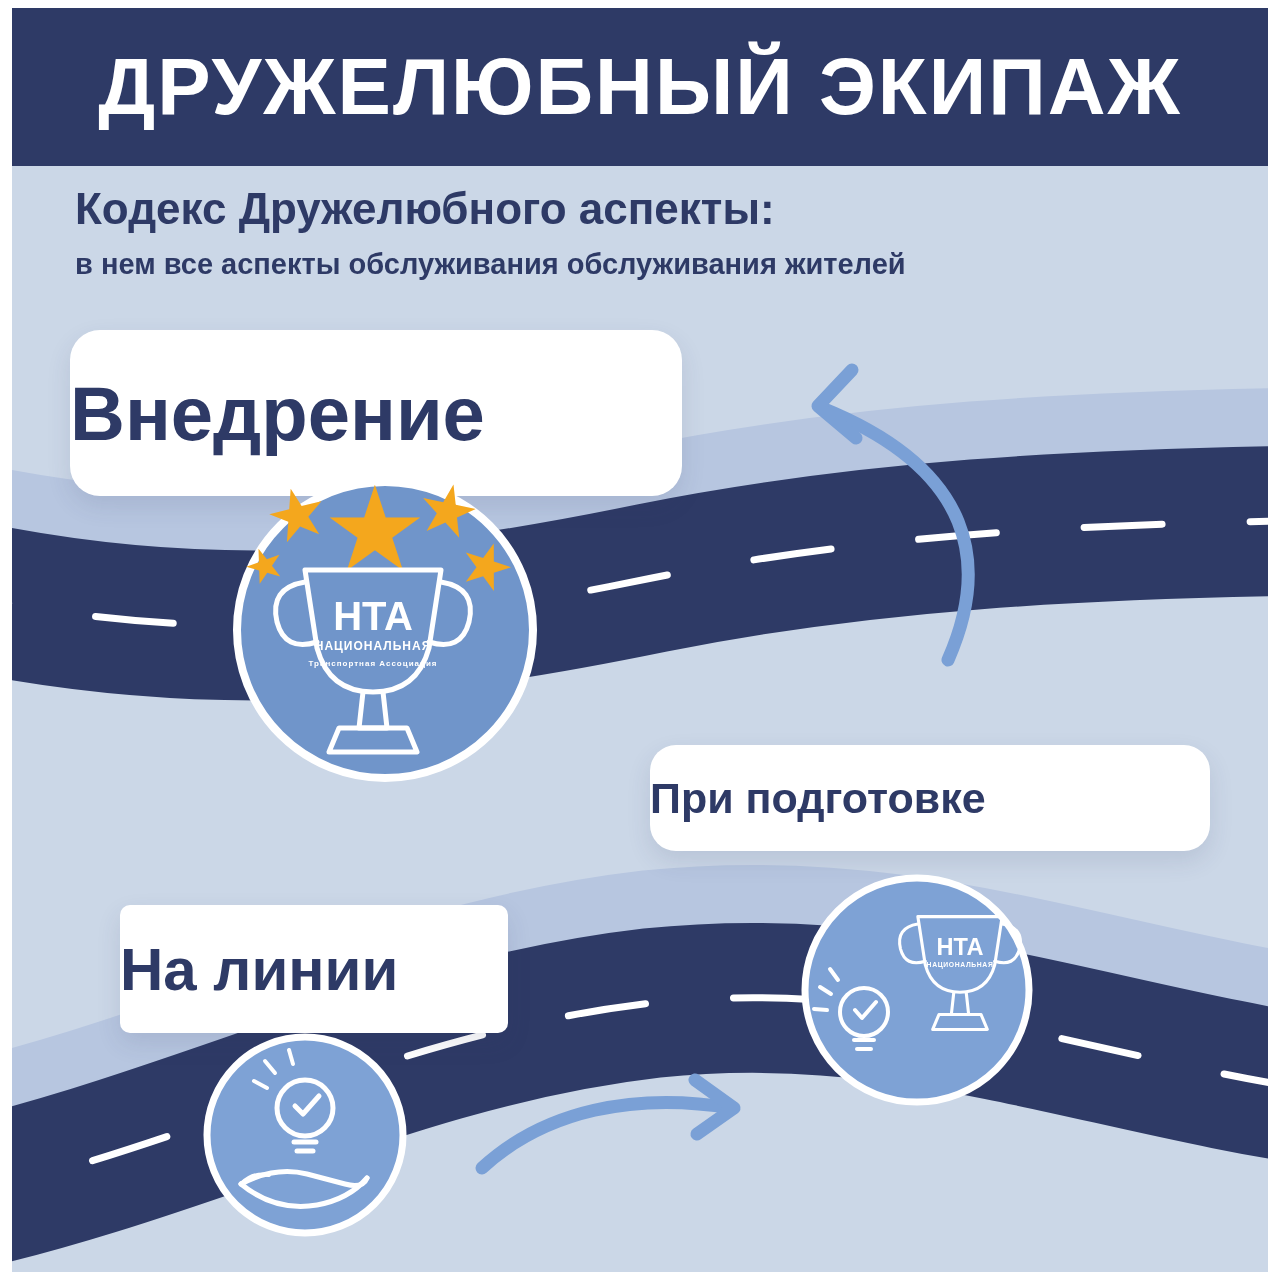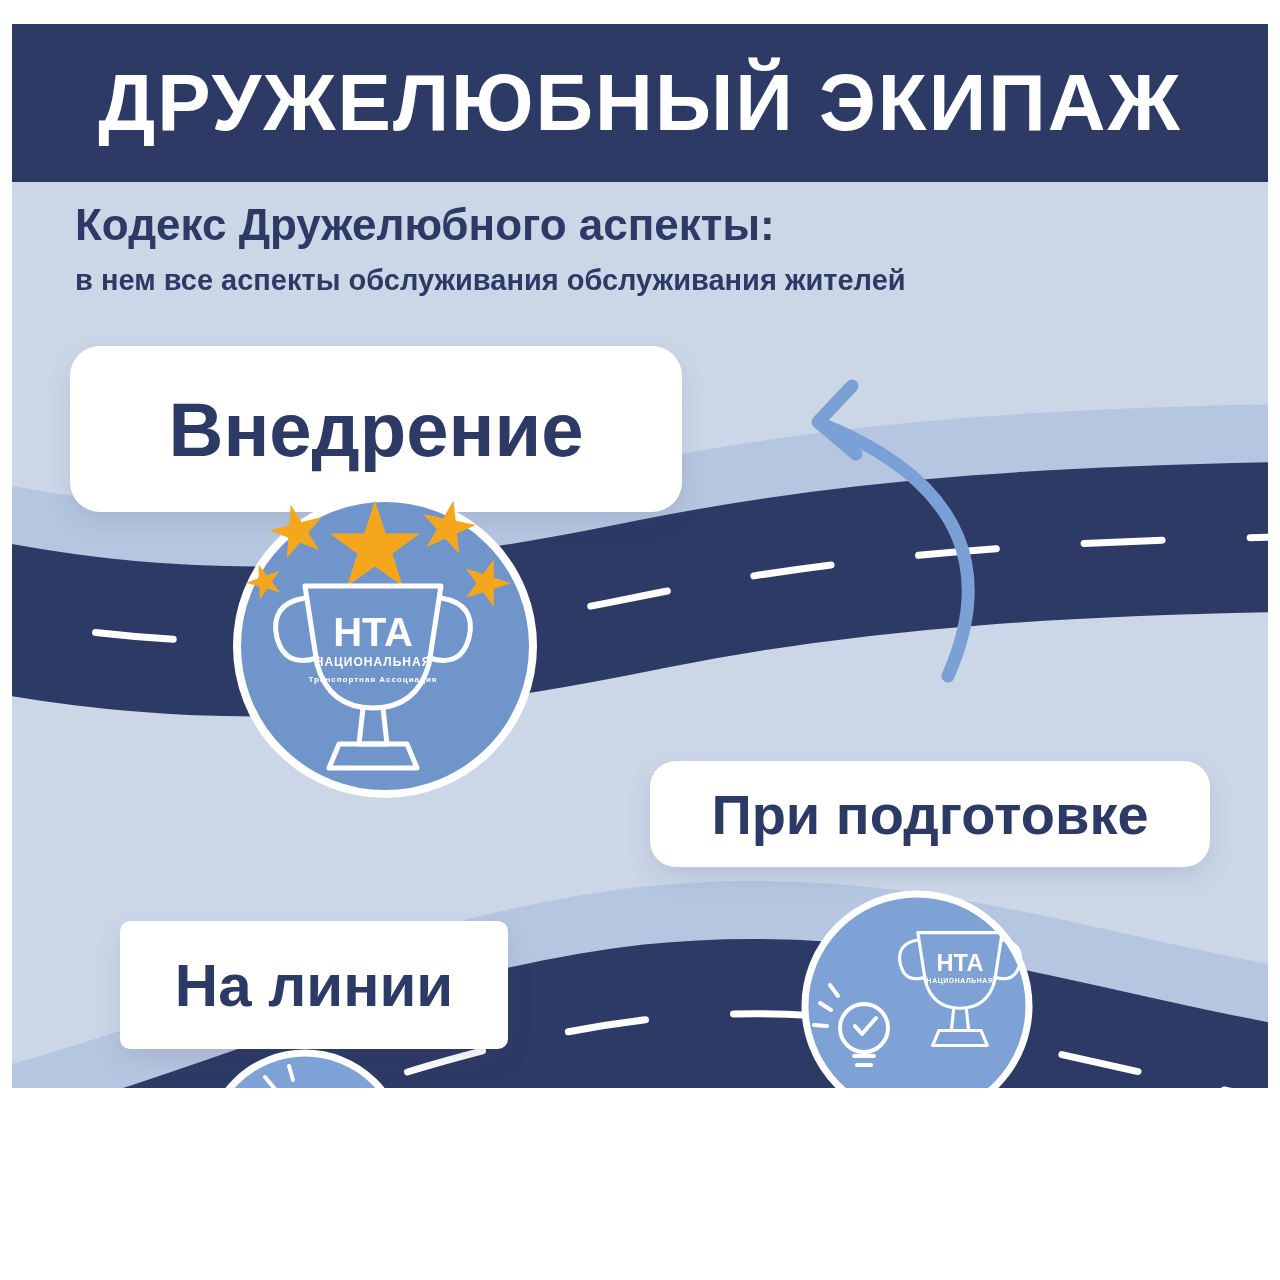--- a/index.html
+++ b/index.html
@@ -12,30 +12,30 @@
     --badge-fill-light:#7ea2d5;
     --arrow:#7aa0d6;
     --star:#f4a71d;
     --text-primary:#2e3a66;
     --card-bg:#ffffff;
   }
   *{margin:0;padding:0;box-sizing:border-box}
   html,body{width:1280px;height:1280px}
   body{background:#fff;font-family:"Liberation Sans",sans-serif;overflow:hidden}
   .canvas{position:relative;width:1280px;height:1280px;background:#fff;overflow:hidden}
-  .page{position:absolute;left:12px;top:24px;width:1256px;height:1064px;background:var(--background);overflow:hidden}
+  .page{position:absolute;left:12px;top:8px;width:1256px;height:1264px;background:var(--background);overflow:hidden}
   .header{position:absolute;left:0;top:0;width:100%;height:158px;background:var(--header-bg);
           display:flex;align-items:center;justify-content:center;z-index:4}
   .header h1{color:#fff;font-size:80px;font-weight:800;letter-spacing:2px;white-space:nowrap}
   .subtitle{position:absolute;left:63px;top:176px;color:var(--text-primary);font-size:44px;font-weight:800;z-index:2;white-space:nowrap}
   .subdesc{position:absolute;left:63px;top:240px;color:var(--text-primary);font-size:29px;font-weight:700;z-index:2;white-space:nowrap}
-  .stage-card{position:absolute;background:var(--card-bg);border-radius:30px;display:flex;align-items:center;justify-content:center;
+  .stage-card{position:absolute;background:var(--card-bg);border-radius:30px;display:flex;align-items:center;justify-content:flex-start;
               color:var(--text-primary);font-weight:800;box-shadow:0 10px 24px rgba(46,58,102,.12);z-index:2;white-space:nowrap}
   .card-implementation{left:58px;top:322px;width:612px;height:166px;font-size:76px}
-  .card-preparation{left:638px;top:737px;width:560px;height:106px;font-size:56px;border-radius:26px}
+  .card-preparation{left:638px;top:737px;width:560px;height:106px;font-size:43px;border-radius:26px}
   .card-online{left:108px;top:897px;width:388px;height:128px;font-size:60px;border-radius:10px}
   svg.layer{position:absolute;left:0;top:0;z-index:1}
   svg.layer.top{z-index:3;pointer-events:none}
   .road-shoulder{fill:none;stroke:var(--road-shoulder);stroke-width:162px}
   .road{fill:none;stroke:var(--road);stroke-width:150px}
   .dash{fill:none;stroke:var(--road-dash);stroke-width:7px;stroke-dasharray:78 88;stroke-linecap:round}
   .badge-big{fill:var(--badge-fill);stroke:#fff;stroke-width:8px}
   .badge-side{fill:var(--badge-fill-light);stroke:#fff;stroke-width:7px}
   .icon-stroke{fill:none;stroke:#fff;stroke-width:5px;stroke-linecap:round;stroke-linejoin:round}
   .icon-stroke-thin{fill:none;stroke:#fff;stroke-width:4px;stroke-linecap:round;stroke-linejoin:round}

